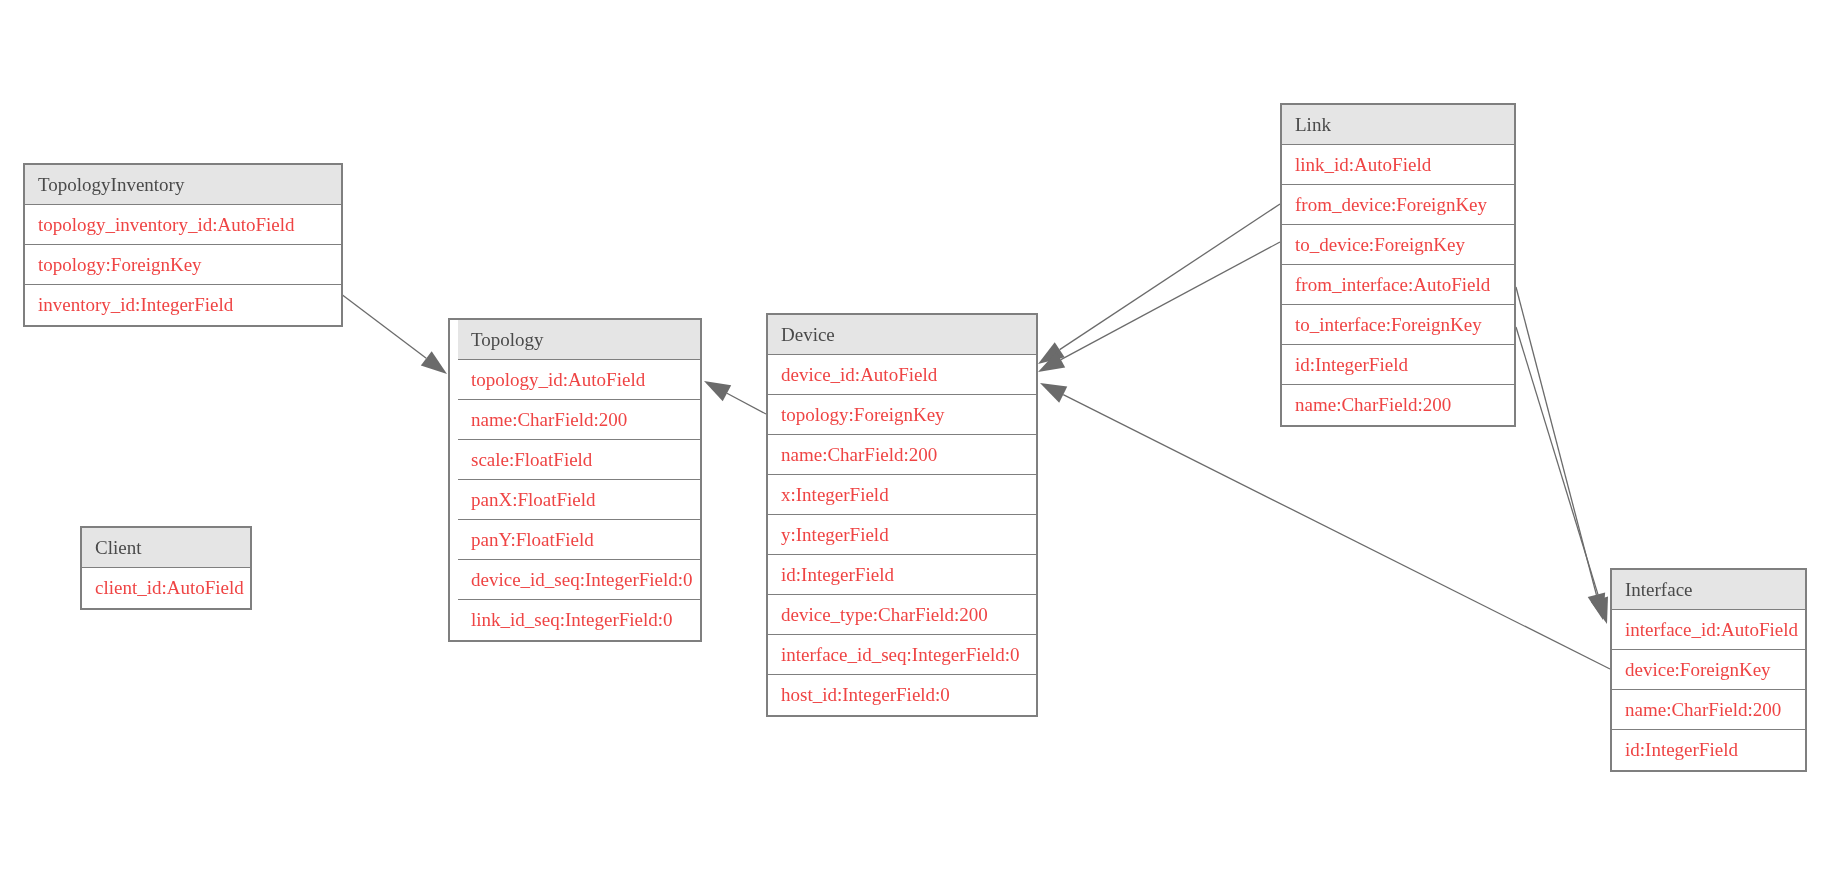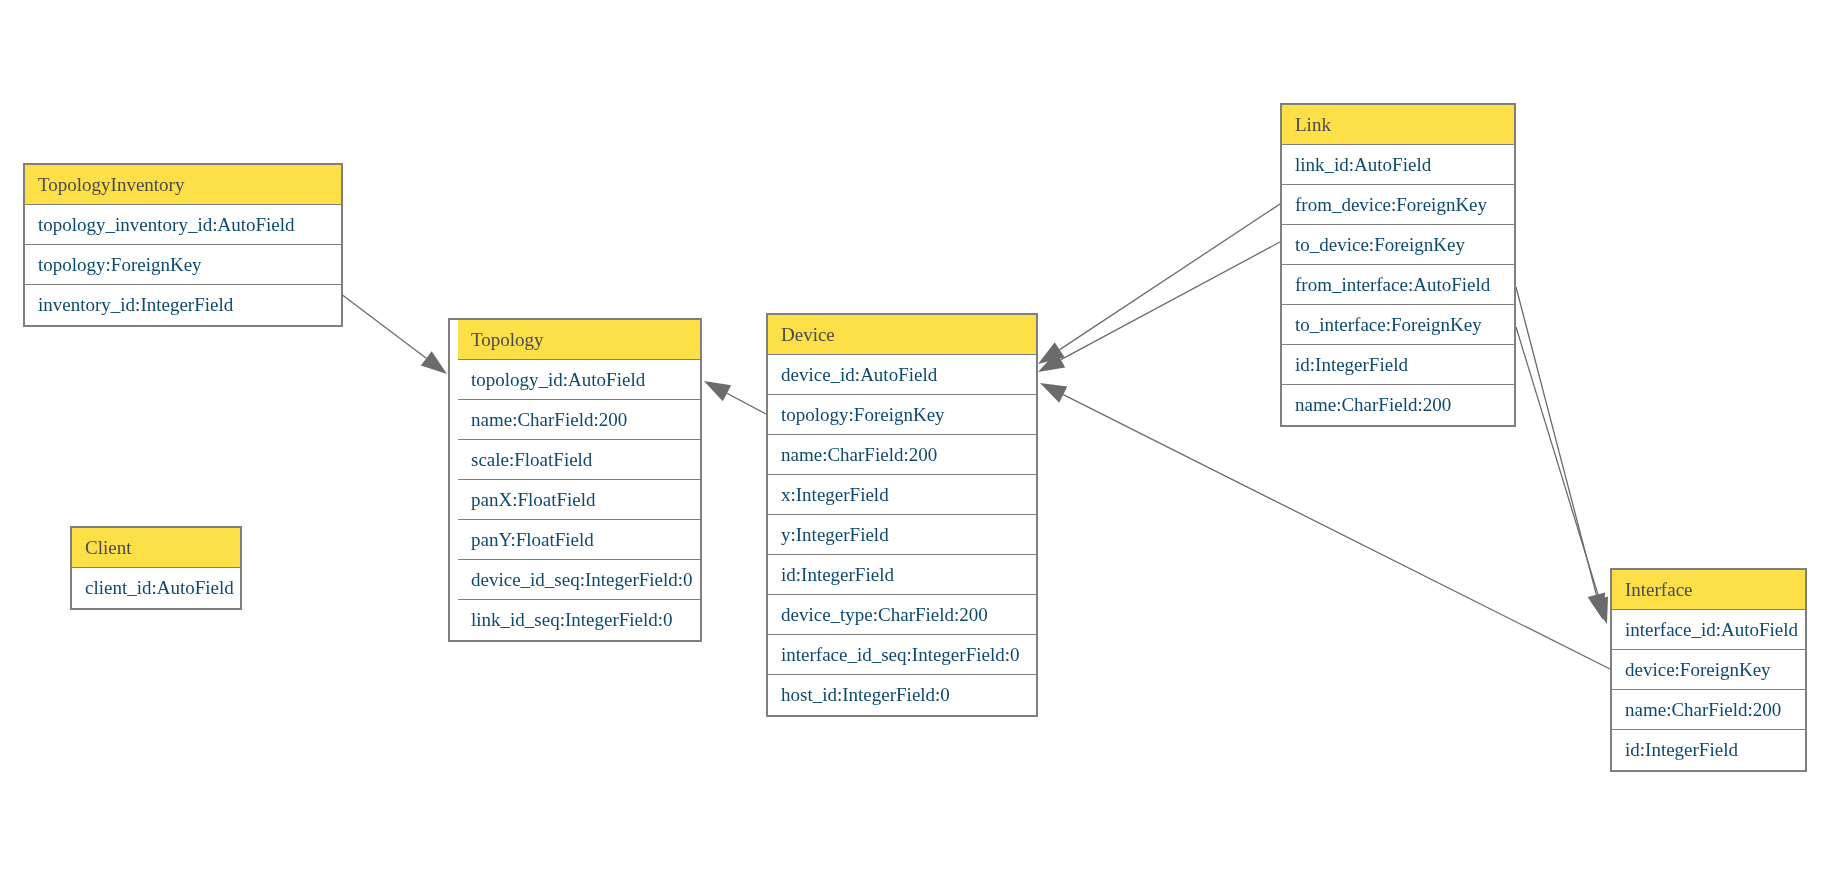--- a/index.html
+++ b/index.html
@@ -23,40 +23,40 @@
   }
   .entity {
     position: absolute;
     z-index: 2;
     background: #ffffff;
     border: 2px solid #7f7f7f;
     box-sizing: border-box;
   }
   .entity-header {
     height: 40px;
-    background: #fde047;
+    background: #e5e5e5;
     border-bottom: 1px solid #7f7f7f;
     box-sizing: border-box;
     display: flex;
     align-items: center;
     padding-left: 13px;
     font-size: 19px;
     color: #4a4a4a;
     white-space: nowrap;
     overflow: hidden;
   }
   .entity-row {
     height: 40px;
     border-bottom: 1px solid #7f7f7f;
     box-sizing: border-box;
     display: flex;
     align-items: center;
     padding-left: 13px;
     font-size: 19px;
-    color: #0c4a6e;
+    color: #ef4444;
     white-space: nowrap;
     overflow: hidden;
     background: #ffffff;
   }
   .entity-row:last-child {
     border-bottom: none;
     text-align: right;
   }
   .conn-line {
     stroke: #6b6b6b;
@@ -122,21 +122,21 @@
         <div class="entity-row">
           <span>panY:FloatField</span>
         </div>
         <div class="entity-row">
           <span>device_id_seq:IntegerField:0</span>
         </div>
         <div class="entity-row">
           <span>link_id_seq:IntegerField:0</span>
         </div>
       </div>
-      <div class="entity" style="left: 70px; top: 526px; width: 172px;">
+      <div class="entity" style="left: 80px; top: 526px; width: 172px;">
         <div class="entity-header">
           <span>Client</span>
         </div>
         <div class="entity-row">
           <span>client_id:AutoField</span>
         </div>
       </div>
       <div class="entity" style="left: 766px; top: 313px; width: 272px;">
         <div class="entity-header">
           <span>Device</span>

